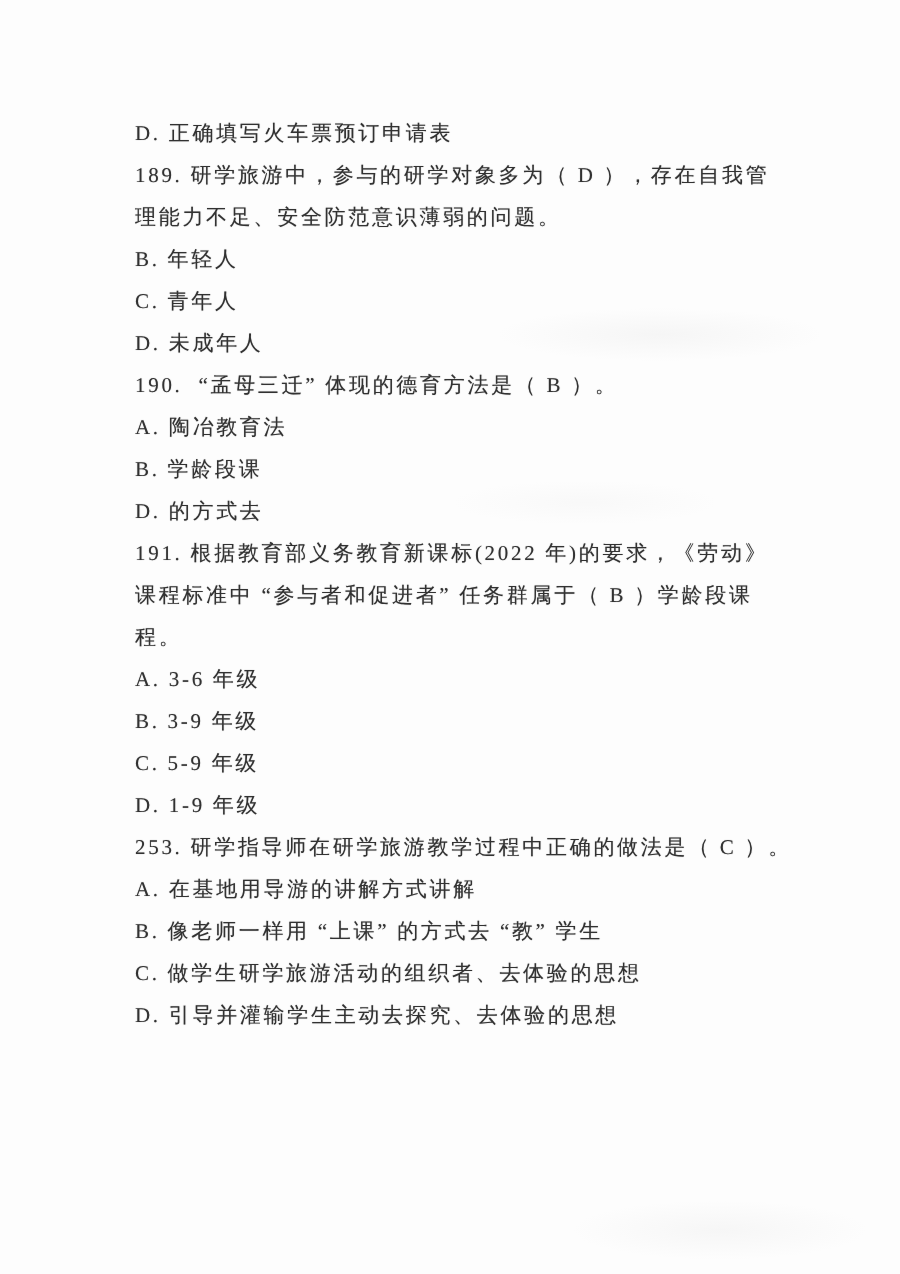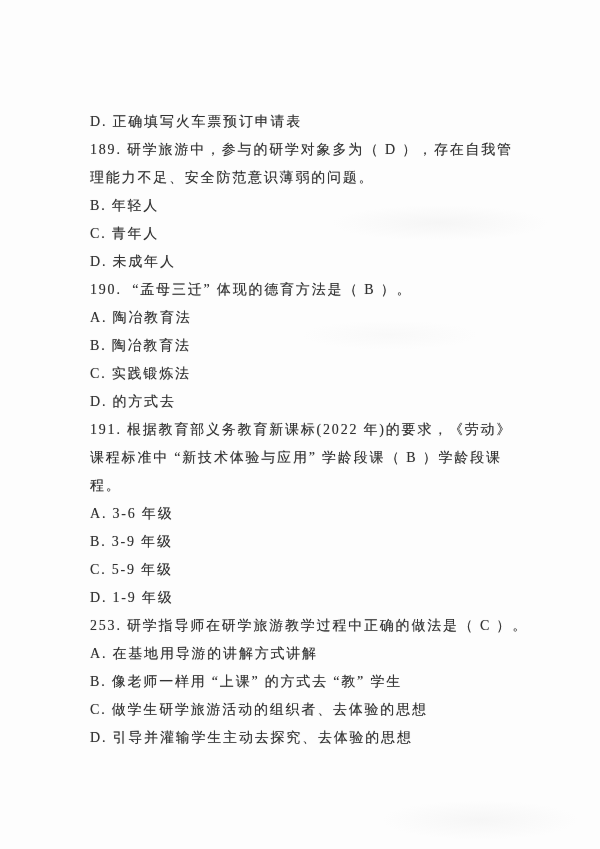--- a/index.html
+++ b/index.html
@@ -18,21 +18,20 @@
   .textblock {
     position: absolute;
     left: 90px;
     top: 76px;
     width: 462px;
     color: #323232;
     font-size: 14px;
     line-height: 28px;
     letter-spacing: 1.8px;
     text-shadow: 0 0.3px 0.7px rgba(50,50,50,0.45);
-    margin-top: 32px;
   }
   .line {
     height: 28px;
     white-space: pre;
   }
   
   .smudge {
     position: absolute;
     border-radius: 50%;
     pointer-events: none;
@@ -64,26 +63,25 @@
     <div class="line">D. 正确填写火车票预订申请表</div>
 
     <div class="line">189. 研学旅游中，参与的研学对象多为（ D ），存在自我管</div>
     <div class="line">理能力不足、安全防范意识薄弱的问题。</div>
     <div class="line">B. 年轻人</div>
     <div class="line">C. 青年人</div>
     <div class="line">D. 未成年人</div>
 
     <div class="line">190.  “孟母三迁” 体现的德育方法是（ B ）。</div>
     <div class="line">A. 陶冶教育法</div>
-    <div class="line">B. 陶冶教育法</div>
-    <div class="line">C. 实践锻炼法</div>
+    <div class="line">B. 学龄段课</div>
     <div class="line">D. 的方式去</div>
 
     <div class="line">191. 根据教育部义务教育新课标(2022 年)的要求，《劳动》</div>
-    <div class="line">课程标准中 “新技术体验与应用” 学龄段课（ B ）学龄段课</div>
+    <div class="line">课程标准中 “参与者和促进者” 任务群属于（ B ）学龄段课</div>
     <div class="line">程。</div>
     <div class="line">A. 3-6 年级</div>
     <div class="line">B. 3-9 年级</div>
     <div class="line">C. 5-9 年级</div>
     <div class="line">D. 1-9 年级</div>
 
     <div class="line">253. 研学指导师在研学旅游教学过程中正确的做法是（ C ）。</div>
     <div class="line">A. 在基地用导游的讲解方式讲解</div>
     <div class="line">B. 像老师一样用 “上课” 的方式去 “教” 学生</div>
     <div class="line">C. 做学生研学旅游活动的组织者、去体验的思想</div>

